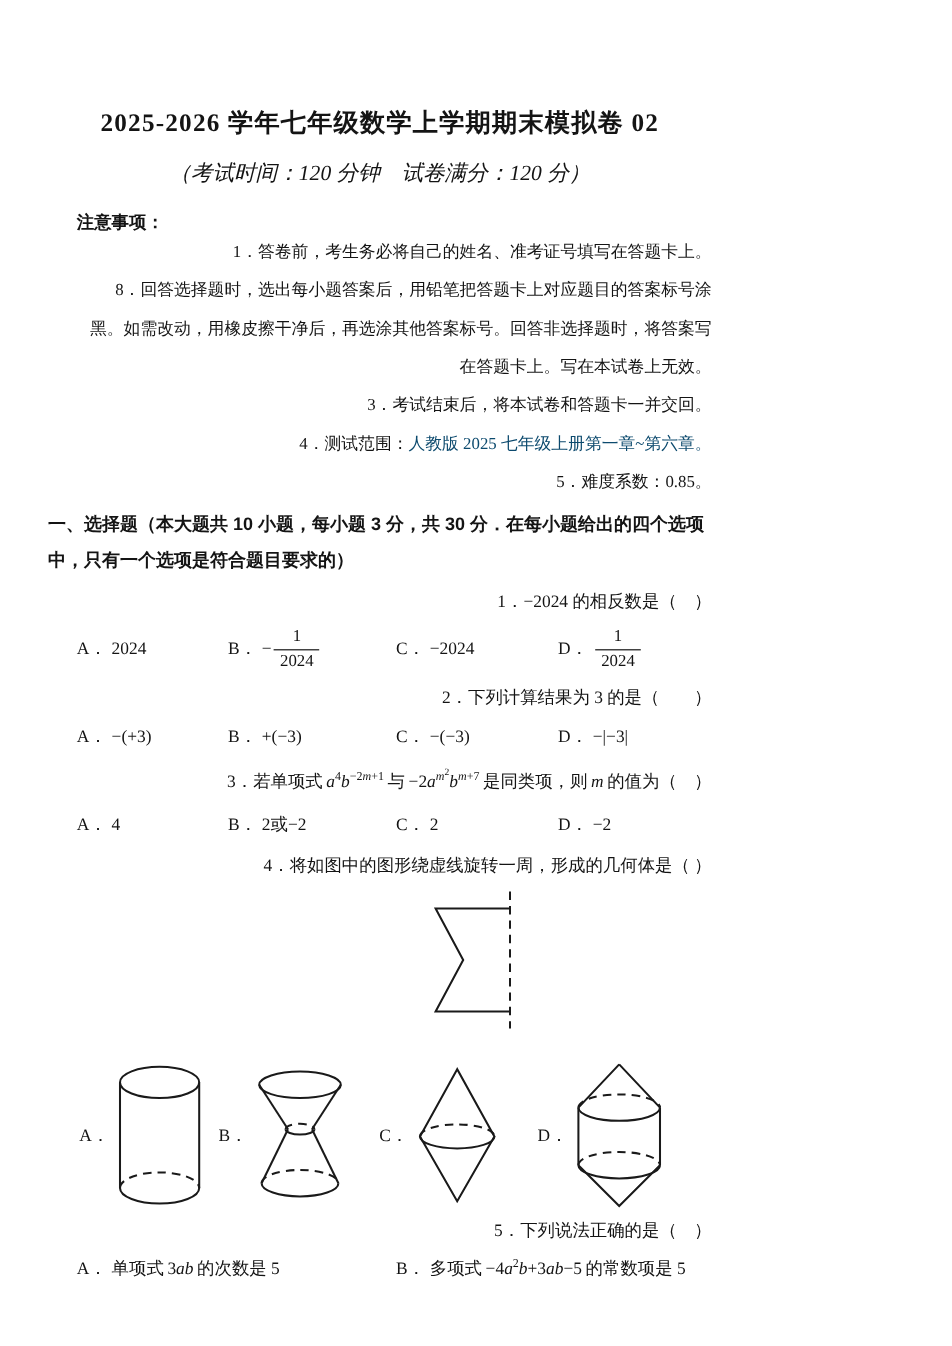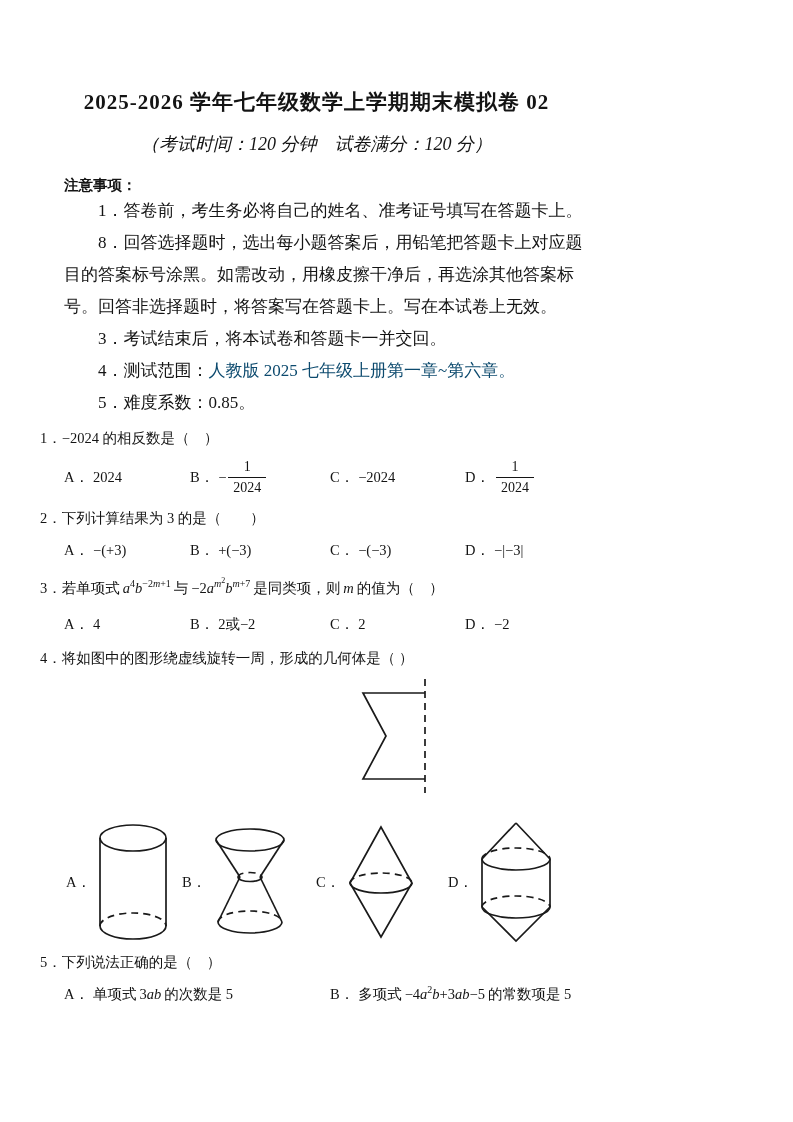--- a/index.html
+++ b/index.html
@@ -6,27 +6,27 @@
   .page { position:relative; width:651px; height:1122px; background:#fff; overflow:hidden;
           font-family:"Liberation Serif","DejaVu Serif",serif; color:#141414; }
   .inner { padding:88px 58px 0 40px; }
 
   .title { margin:0; font-size:21px; font-weight:bold; text-align:center; letter-spacing:1px; }
   .subtitle { margin:16px 0 0; font-size:18px; text-align:center; font-style:italic; }
 
   .notice { margin-left:24px; }
   .notice-head { margin:20px 0 0; font-size:14.5px; font-weight:bold;
                  font-family:"Liberation Sans","DejaVu Sans",sans-serif; }
-  .item { margin:0; text-indent:2em; font-size:17px; line-height:32px; }
+  .item { margin:0; text-indent:2em; font-size:14px; line-height:32px;text-align:right; }
   .red { color:#0c4a6e; }
 
   .section-head { margin:4px 0 0; font-size:15px; font-weight:bold; line-height:30px;
                   font-family:"Liberation Sans","DejaVu Sans",sans-serif; }
 
-  .q { margin:4px 0 0; font-size:14.5px; line-height:30px; }
+  .q { margin:4px 0 0; font-size:14.5px; line-height:30px;text-align:right; }
   .q-3 { margin-top:8px; }
   .q-5 { }
 
   .opts { display:flex; align-items:center; margin:2px 0 0 24px; font-size:14.5px; line-height:30px; }
   .opts-3 { margin-top:6px; }
   .col { display:flex; align-items:center; }
   .col-1 { width:126px; } .col-2 { width:140px; } .col-3 { width:135px; }
   .col-q5 { width:266px; }
   .opt-label { margin-right:4px; }
 
@@ -61,20 +61,21 @@
 
     <div class="notice">
       <p class="notice-head">注意事项：</p>
       <p class="item">1．答卷前，考生务必将自己的姓名、准考证号填写在答题卡上。</p>
       <p class="item">8．回答选择题时，选出每小题答案后，用铅笔把答题卡上对应题目的答案标号涂黑。如需改动，用橡皮擦干净后，再选涂其他答案标号。回答非选择题时，将答案写在答题卡上。写在本试卷上无效。</p>
       <p class="item">3．考试结束后，将本试卷和答题卡一并交回。</p>
       <p class="item"><span>4．测试范围：</span><span class="red">人教版 2025 七年级上册第一章~第六章。</span></p>
       <p class="item">5．难度系数：0.85。</p>
     </div>
 
+    <p class="section-head">一、选择题（本大题共 10 小题，每小题 3 分，共 30 分．在每小题给出的四个选项中，只有一个选项是符合题目要求的）</p>
 
     <p class="q">1．−2024 的相反数是（　）</p>
     <div class="opts">
       <span class="col col-1">
           <span class="opt-label">A．</span>
           <span>2024</span>
         </span>
       <span class="col col-2">
           <span class="opt-label">B．</span>
           <span class="neg">−</span>

